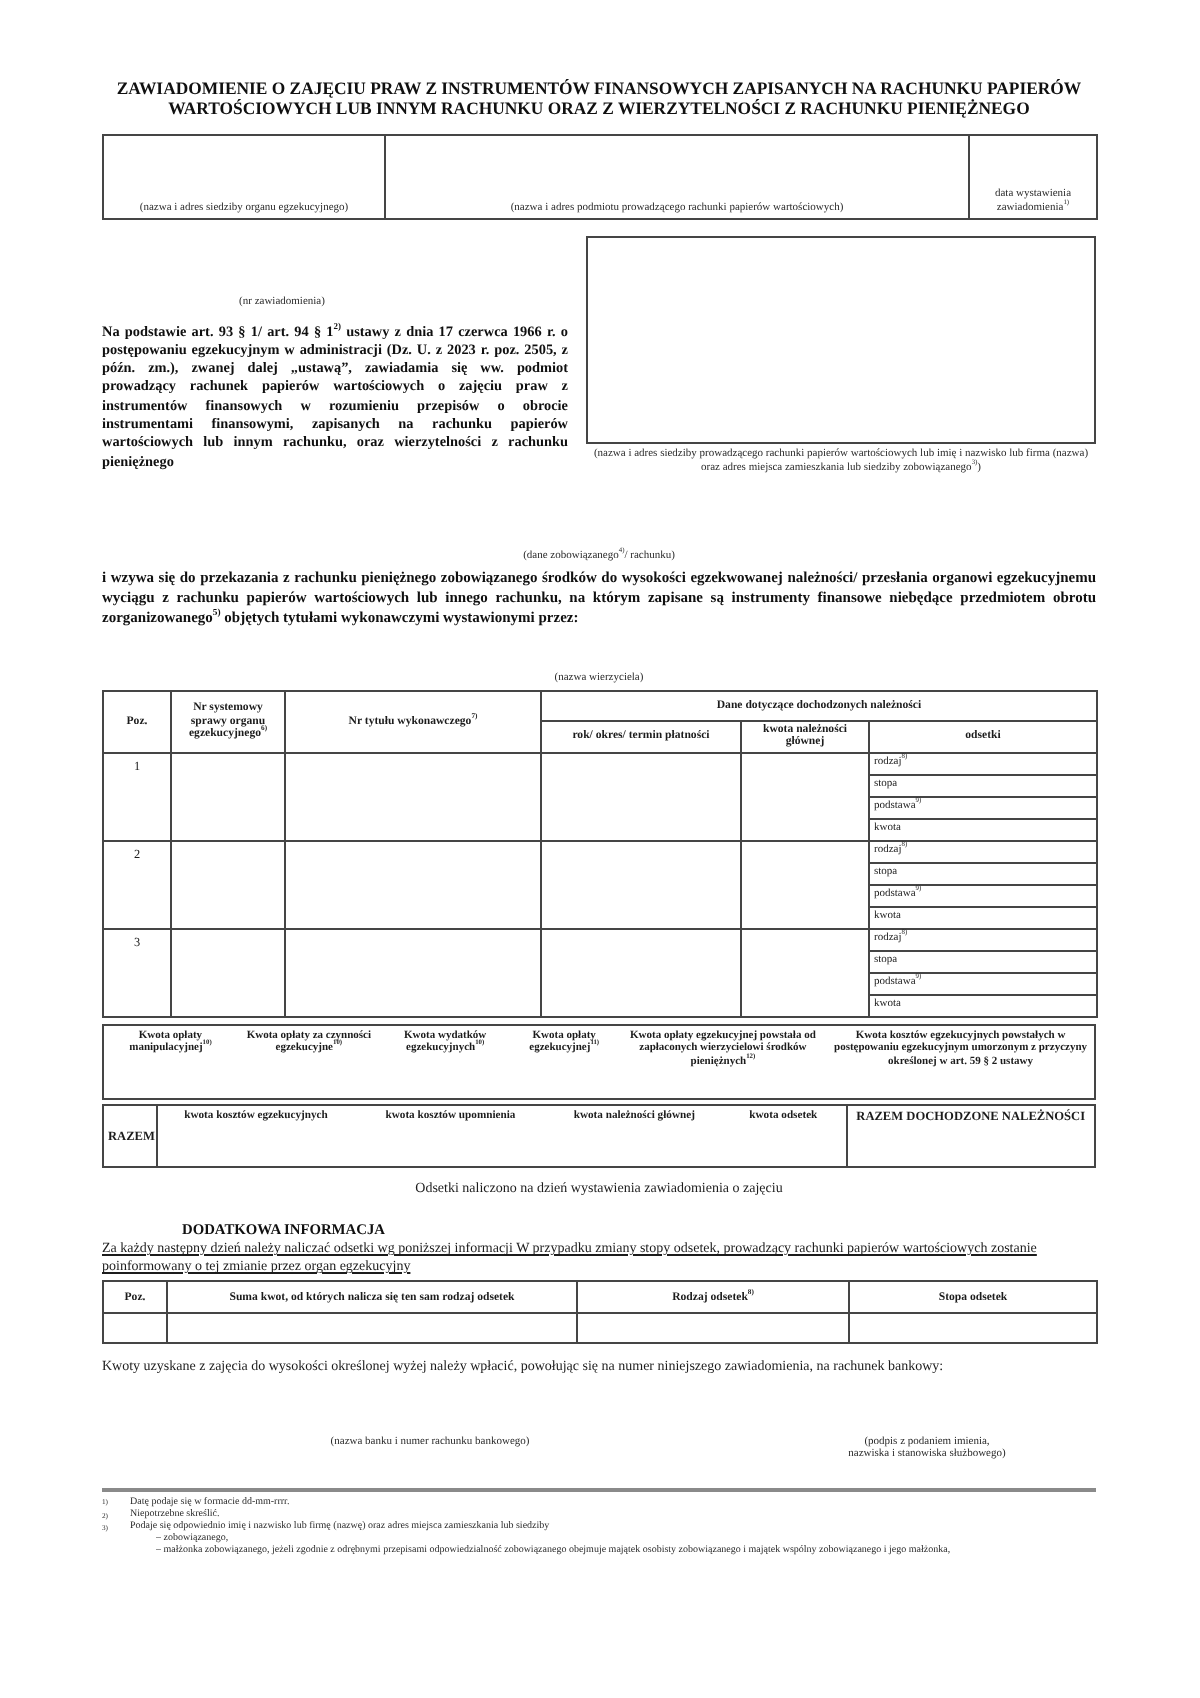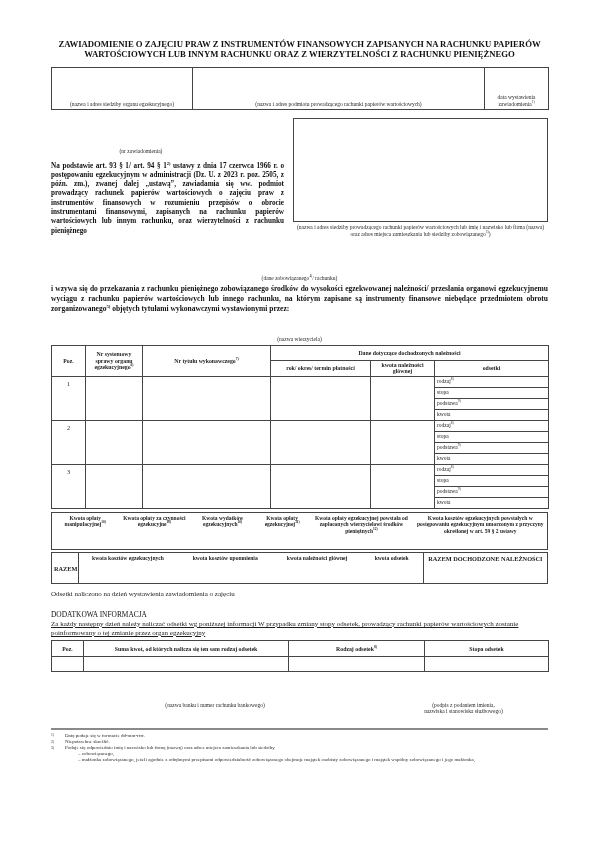--- a/index.html
+++ b/index.html
@@ -72,23 +72,23 @@
   }
 
   
   .totals { margin-top: 2px; border: 1px solid #454545; height: 32px; }
   .totals td { vertical-align: top; text-align: center; font-weight: bold; padding: 2px; }
   .totals .razem-cell { border-right: 1px solid #454545; vertical-align: middle; font-size: 6.3px; }
   .totals .lbl { font-size: 5.6px; line-height: 6.2px; }
   .totals .grand { border-left: 1px solid #454545; font-size: 6.3px; line-height: 7px; }
 
   .note-line { font-size: 7px; line-height: 9px; }
-  .notes-block { margin-top: 6px; }
-
-  .addinfo-heading { margin-top: 11px; font-weight: normal; font-size: 7.4px; color: #101010; }
+  .notes-block { margin-top: 6px; text-align: center; }
+
+  .addinfo-heading { margin-top: 11px; font-weight: bold; font-size: 7.4px; color: #101010; margin-left: 40px; }
   .addinfo-par { font-size: 7px; line-height: 9px; margin-top: 1px; text-decoration: underline; }
 
   .info-table { margin-top: 2px; }
   .info-table th { font-weight: bold; font-size: 5.8px; height: 16px; text-align: center; vertical-align: middle; padding: 1px; }
   .info-table td { height: 15px; }
 
   .payment-note { margin-top: 7px; font-size: 7px; line-height: 9px; }
 
   .sig-row { margin-top: 30px; display: flex; }
   .sig-left { width: 66%; text-align: center; }
@@ -289,20 +289,21 @@
     </tr>
     <tr>
       <td></td>
       <td></td>
       <td></td>
       <td></td>
     </tr>
   </tbody>
     </table>
 
+  <div class="payment-note">Kwoty uzyskane z zajęcia do wysokości określonej wyżej należy wpłacić, powołując się na numer niniejszego zawiadomienia, na rachunek bankowy:</div>
 
   <div class="sig-row">
     <div class="sig-left caption">(nazwa banku i numer rachunku bankowego)</div>
     <div class="sig-right caption">
       <div>(podpis z podaniem imienia,</div>
       <div>nazwiska i stanowiska służbowego)</div>
     </div>
   </div>
 
   <div class="foot-rule"></div>

